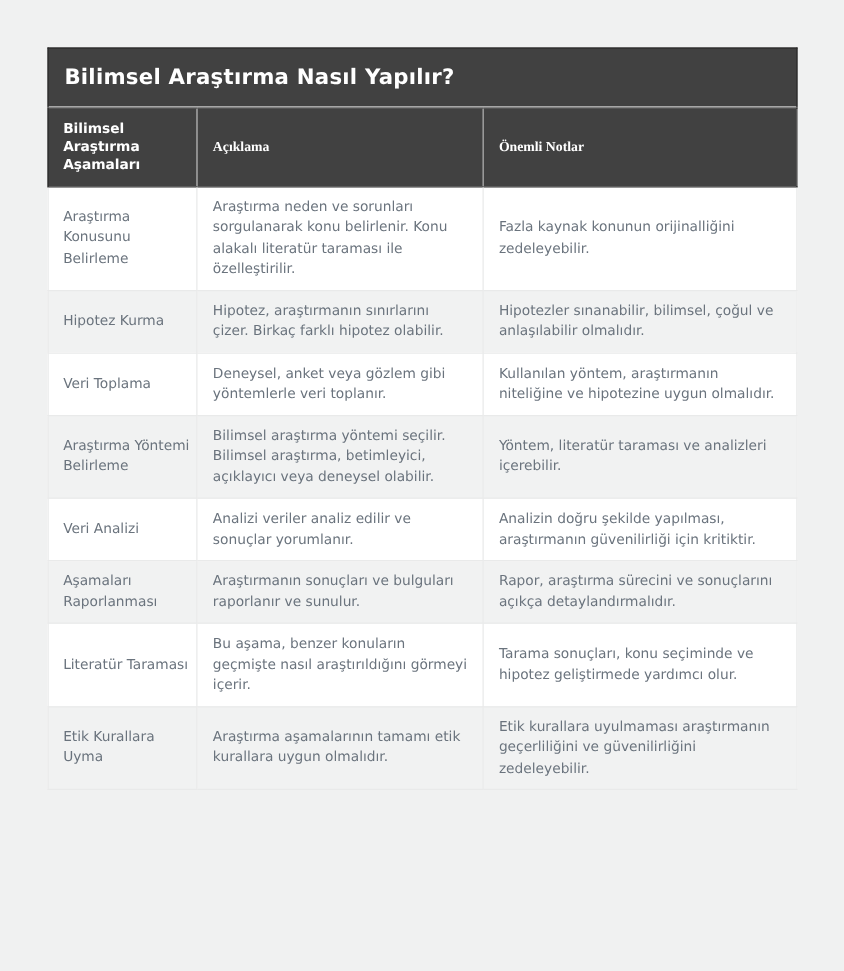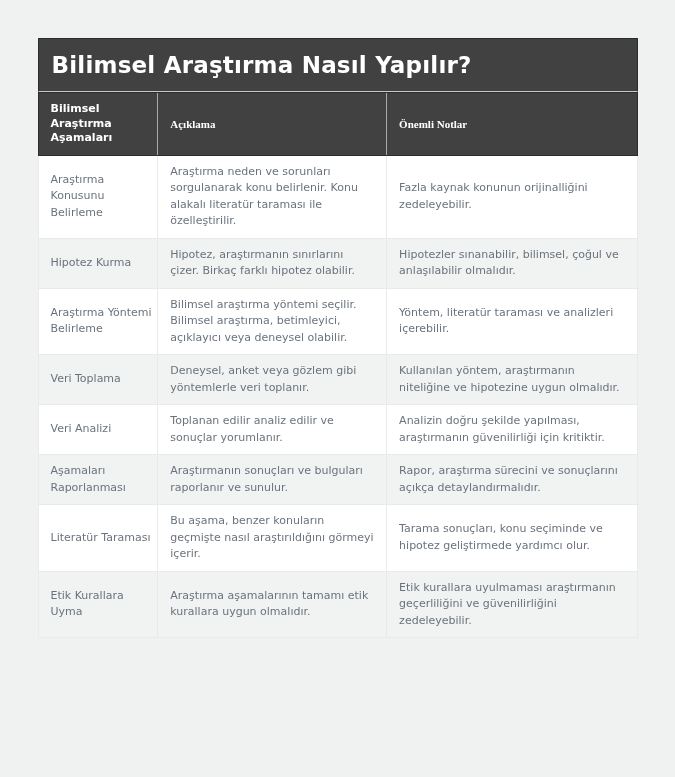--- a/index.html
+++ b/index.html
@@ -21,21 +21,21 @@
   .card {
     width: 600px;
     margin: 0 auto;
   }
 
   .title-bar {
     background: #414141;
     border: 1px solid #2d2d2d;
     border-bottom: 1px solid #c9c9c9;
     color: #ffffff;
-    font-size: 23px;
+    font-size: 17px;
     font-weight: bold;
     padding: 13px 13px;
     letter-spacing: 0.2px;
   }
 
   table.research-table {
     width: 100%;
     border-collapse: collapse;
     table-layout: fixed;
     background: #ffffff;
@@ -102,32 +102,32 @@
             <td class="stage-cell">Araştırma Konusunu Belirleme</td>
             <td class="description-cell">Araştırma neden ve sorunları sorgulanarak konu belirlenir. Konu alakalı literatür taraması ile özelleştirilir.</td>
             <td class="notes-cell">Fazla kaynak konunun orijinalliğini zedeleyebilir.</td>
           </tr>
           <tr>
             <td class="stage-cell">Hipotez Kurma</td>
             <td class="description-cell">Hipotez, araştırmanın sınırlarını çizer. Birkaç farklı hipotez olabilir.</td>
             <td class="notes-cell">Hipotezler sınanabilir, bilimsel, çoğul ve anlaşılabilir olmalıdır.</td>
           </tr>
           <tr>
+            <td class="stage-cell">Veri Toplama</td>
+            <td class="description-cell">Deneysel, anket veya gözlem gibi yöntemlerle veri toplanır.</td>
+            <td class="notes-cell">Kullanılan yöntem, araştırmanın niteliğine ve hipotezine uygun olmalıdır.</td>
+          </tr>
+          <tr>
             <td class="stage-cell">Araştırma Yöntemi Belirleme</td>
             <td class="description-cell">Bilimsel araştırma yöntemi seçilir. Bilimsel araştırma, betimleyici, açıklayıcı veya deneysel olabilir.</td>
             <td class="notes-cell">Yöntem, literatür taraması ve analizleri içerebilir.</td>
           </tr>
           <tr>
-            <td class="stage-cell">Veri Toplama</td>
-            <td class="description-cell">Deneysel, anket veya gözlem gibi yöntemlerle veri toplanır.</td>
-            <td class="notes-cell">Kullanılan yöntem, araştırmanın niteliğine ve hipotezine uygun olmalıdır.</td>
-          </tr>
-          <tr>
             <td class="stage-cell">Veri Analizi</td>
-            <td class="description-cell">Toplanan edilir analiz edilir ve sonuçlar yorumlanır.</td>
+            <td class="description-cell">Analizi veriler analiz edilir ve sonuçlar yorumlanır.</td>
             <td class="notes-cell">Analizin doğru şekilde yapılması, araştırmanın güvenilirliği için kritiktir.</td>
           </tr>
           <tr>
             <td class="stage-cell">Aşamaları Raporlanması</td>
             <td class="description-cell">Araştırmanın sonuçları ve bulguları raporlanır ve sunulur.</td>
             <td class="notes-cell">Rapor, araştırma sürecini ve sonuçlarını açıkça detaylandırmalıdır.</td>
           </tr>
           <tr>
             <td class="stage-cell">Literatür Taraması</td>
             <td class="description-cell">Bu aşama, benzer konuların geçmişte nasıl araştırıldığını görmeyi içerir.</td>

